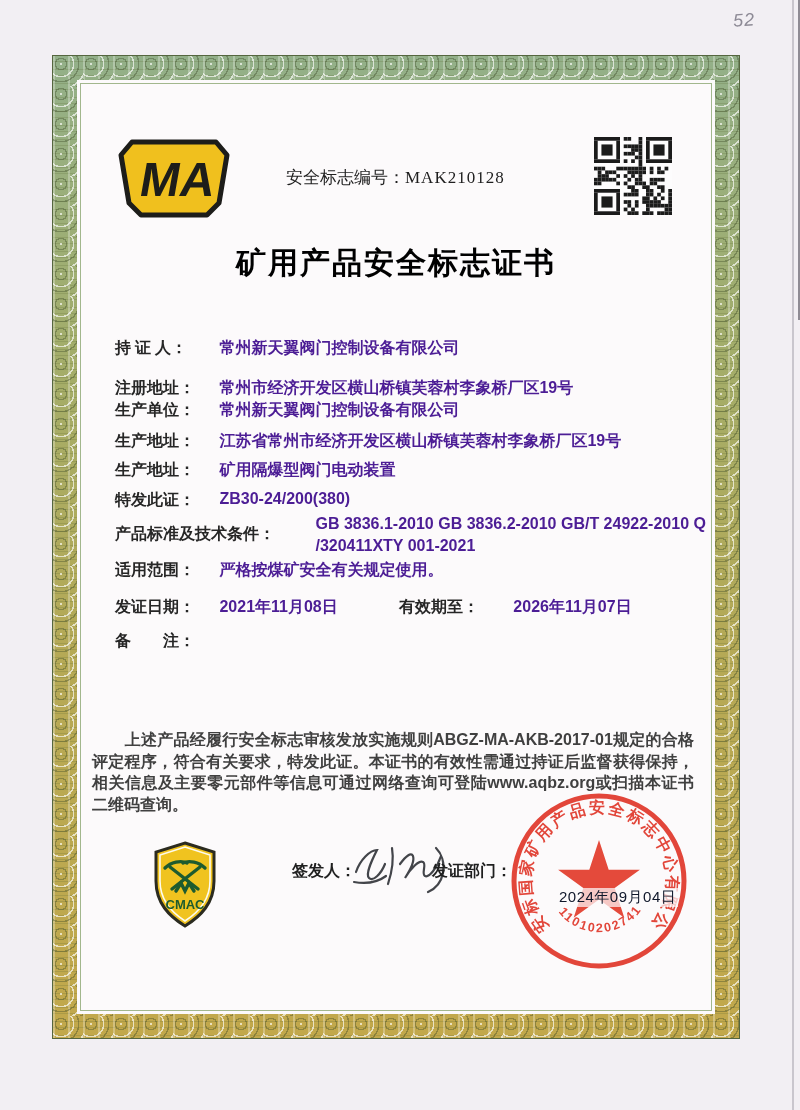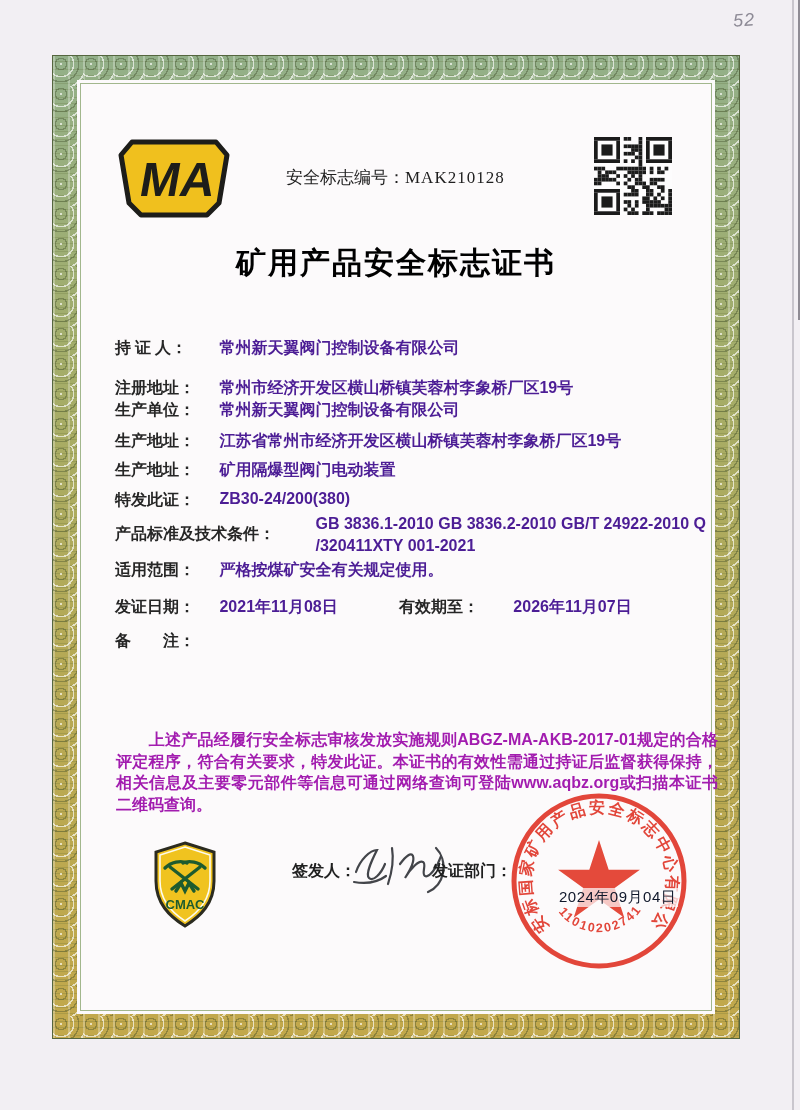--- a/index.html
+++ b/index.html
@@ -48,21 +48,21 @@
     display:inline-block;width:100px;font-size:16px;font-weight:700;color:#262626;
     font-family:"Liberation Serif","DejaVu Serif",serif;vertical-align:top;
   }
   .val{font-size:16px;font-weight:700;color:#4c1d95;}
   .std-lbl{width:196px;}
   .std-val{display:inline-block;width:412px;white-space:normal;line-height:22px;}
   .val-issue{display:inline-block;width:175px;}
   .lbl-valid{width:110px;}
   
   .statement{
-    left:116px;top:729px;width:602px;font-size:16px;font-weight:700;color:#a21caf;
+    left:92px;top:729px;width:602px;font-size:16px;font-weight:700;color:#404040;
     line-height:21.5px;text-align:justify;text-indent:2.05em;
   }
   
   .signer-label,.issuer-label{font-size:16px;font-weight:700;font-family:"Liberation Serif","DejaVu Serif",serif;}
   .seal-wrap{left:508px;top:790px;width:182px;height:182px;z-index:5;}
   .seal-date{
     left:557px;top:888px;z-index:6;font-size:15px;font-weight:400;color:#0f172a;
     background:rgba(252,250,251,.72);padding:0 2px;letter-spacing:.5px;white-space:nowrap;
   }
 </style>

